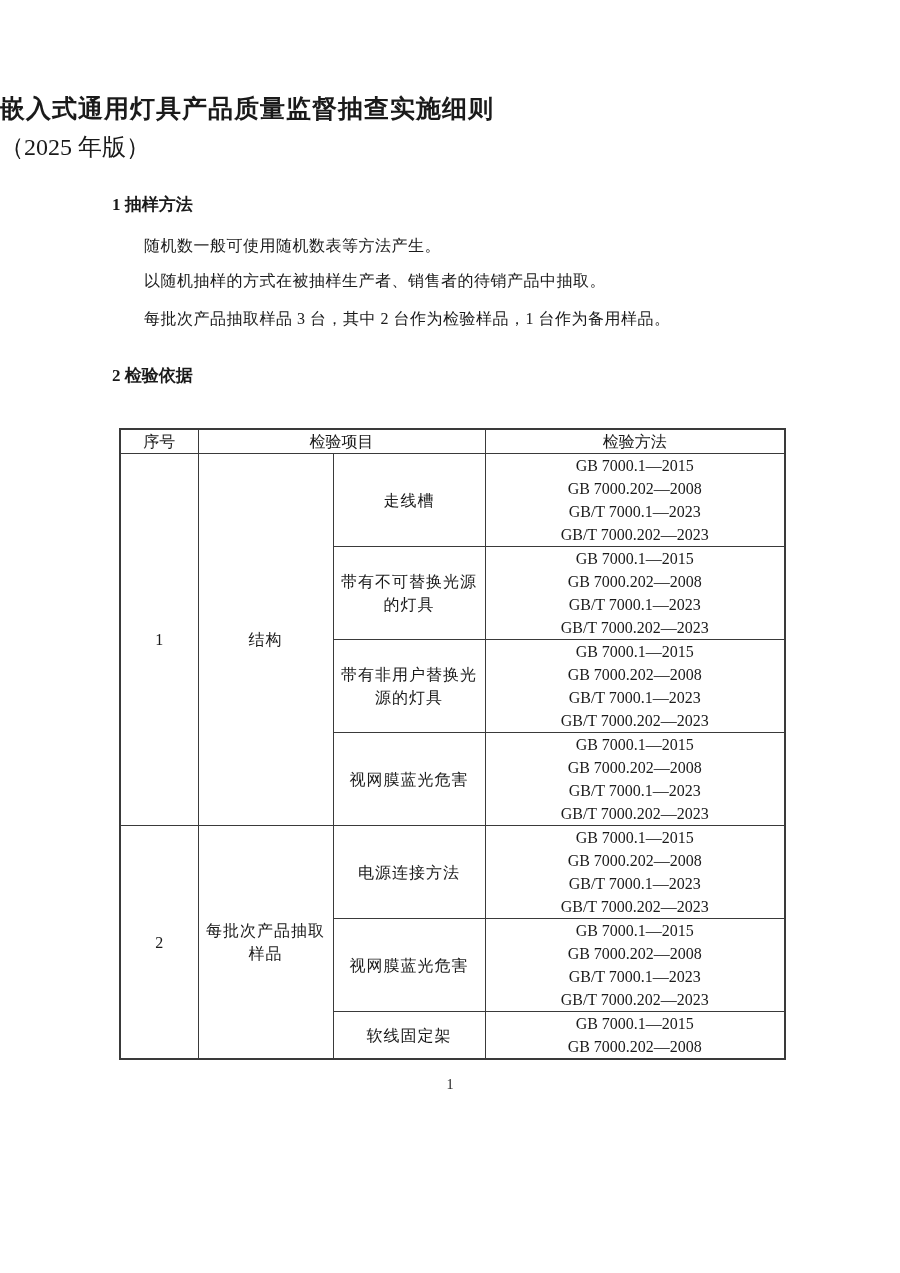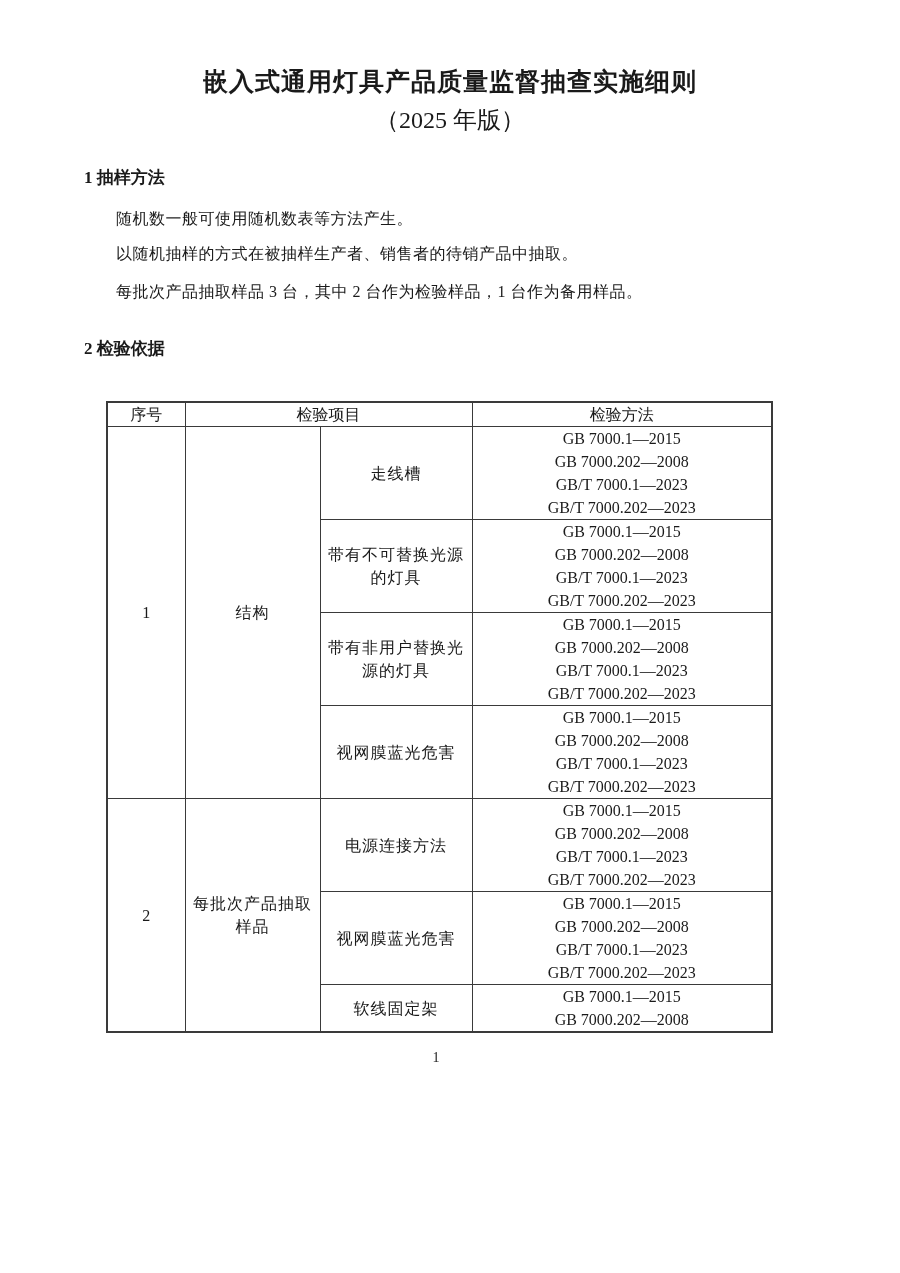--- a/index.html
+++ b/index.html
@@ -10,56 +10,55 @@
   }
   .page {
     position: relative;
     width: 900px;
     height: 1273px;
     margin: 0 auto;
     background: #ffffff;
     overflow: hidden;
   }
   .title-block {
-    padding-top: 63px;
-    text-align: center;
+    padding-top: 90px;
   }
   .doc-title {
     font-size: 25px;
     font-weight: bold;
     line-height: 38px;
     letter-spacing: 1px;
   }
   .doc-subtitle {
     font-size: 24px;
     font-weight: normal;
     line-height: 38px;
   }
   .content {
-    padding-left: 84px;
+    padding-left: 112px;
     padding-right: 112px;
   }
   .section-heading {
     font-size: 17px;
     font-weight: bold;
     line-height: 22px;
   }
   .section1-heading { margin-top: 28px; }
   .section2-heading { margin-top: 38px; }
   .para {
     font-size: 16px;
     line-height: 17px;
     text-indent: 2em;
     margin-top: 21px;
     letter-spacing: 0.5px;
   }
   .para-first { margin-top: 18px; }
   table.inspection {
     margin-top: 41px;
-    margin-left: 22px;
+    margin-left: 7px;
     border-collapse: collapse;
     table-layout: fixed;
     width: 665px;
     border: 2px solid #3a3a3a;
   }
   table.inspection th, table.inspection td {
     border: 1px solid #3a3a3a;
     font-size: 16px;
     font-weight: normal;
     text-align: center;

